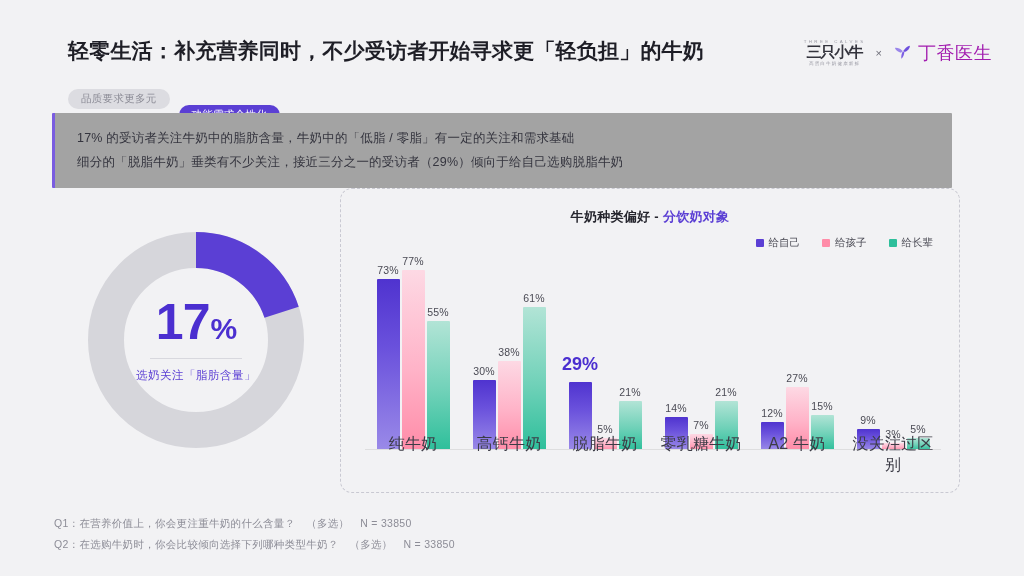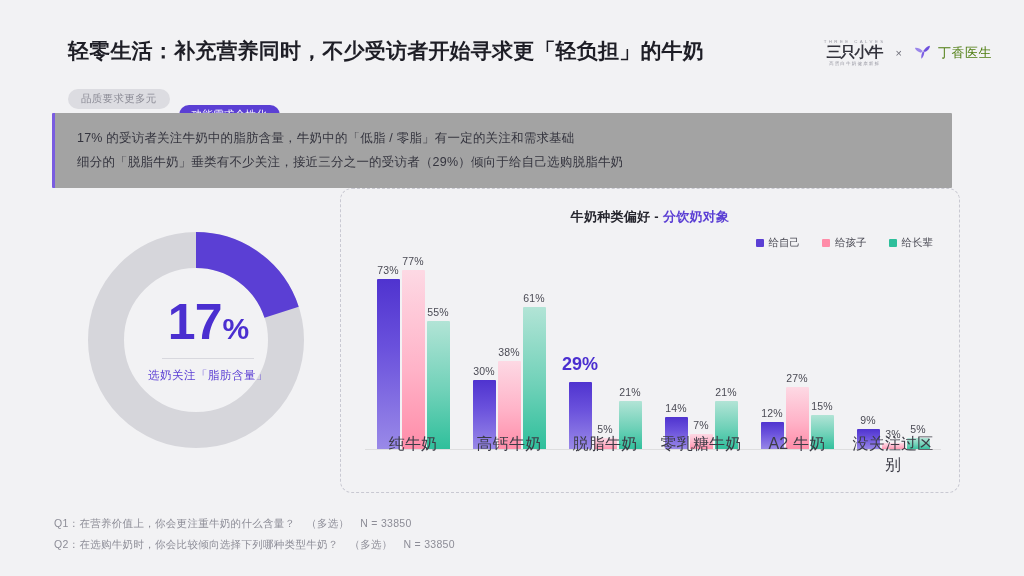--- a/index.html
+++ b/index.html
@@ -70,21 +70,21 @@
     font-size: 15px; font-weight: bold; letter-spacing: -1px;
     color: #33333c; line-height: 1.05;
     font-family: "DejaVu Sans", sans-serif;
   }
   .logo-left .lg-bot {
     font-size: 4.6px; letter-spacing: 1.1px; color: #9a9aa4; line-height: 1;
   }
   .logo-x { font-size: 11px; color: #6d6d78; padding: 0 1px; }
   .logo-right { display: flex; align-items: center; gap: 4px; }
   .logo-right .lr-text {
-    font-size: 13px; font-weight: 500; color: #4d7c0f; letter-spacing: 0.5px;
+    font-size: 18px; font-weight: 500; color: #a21caf; letter-spacing: 0.5px;
   }
 
   
   .callout {
     position: absolute;
     left: 52px;
     top: 113px;
     width: 900px;
     background: #a3a3a3;
     border-left: 3px solid #7a5ce0;
@@ -104,21 +104,21 @@
     position: absolute;
     left: 76px;
     top: 218px;
     width: 240px;
     height: 244px;
   }
   .donut-wrap svg { display: block; }
 
   .donut-center {
     position: absolute;
-    left: 12px; top: 0; width: 240px; height: 244px;
+    left: 0; top: 0; width: 240px; height: 244px;
     display: flex; flex-direction: column;
     align-items: center; justify-content: center;
     pointer-events: none;
   }
   .donut-big {
     font-size: 50px;
     font-weight: bold;
     color: #4b2fd0;
     line-height: 1;
     letter-spacing: -1px;

